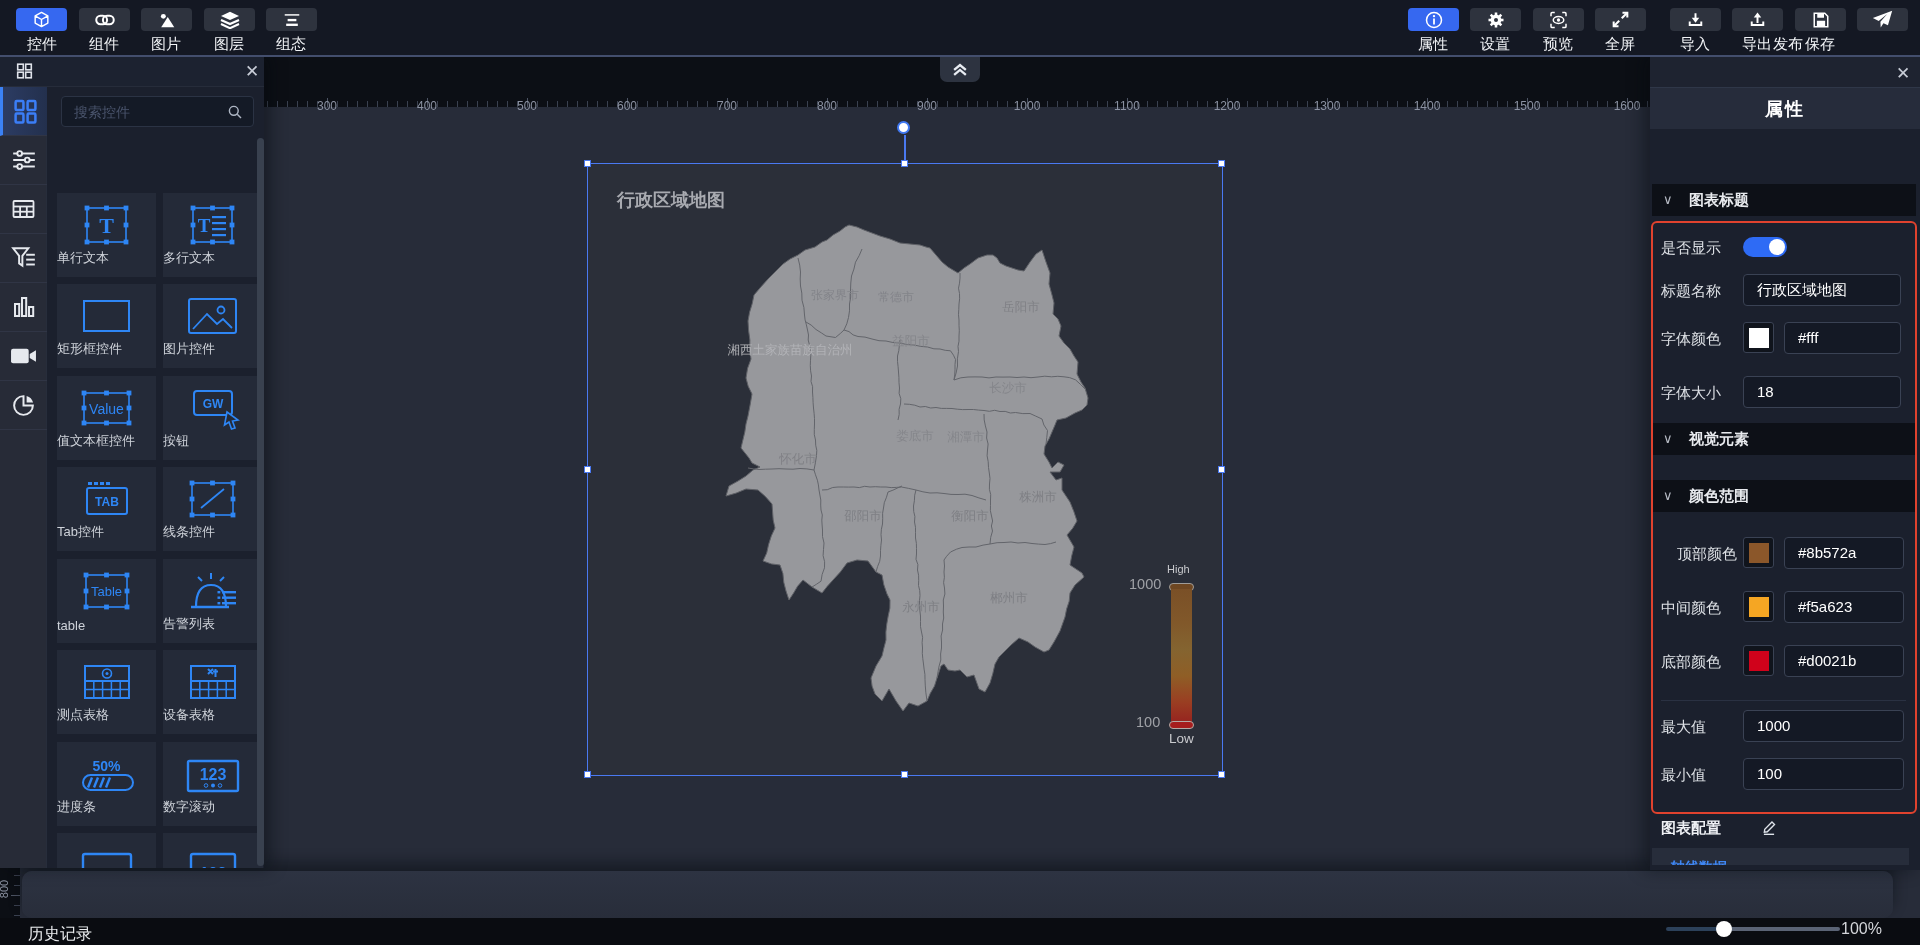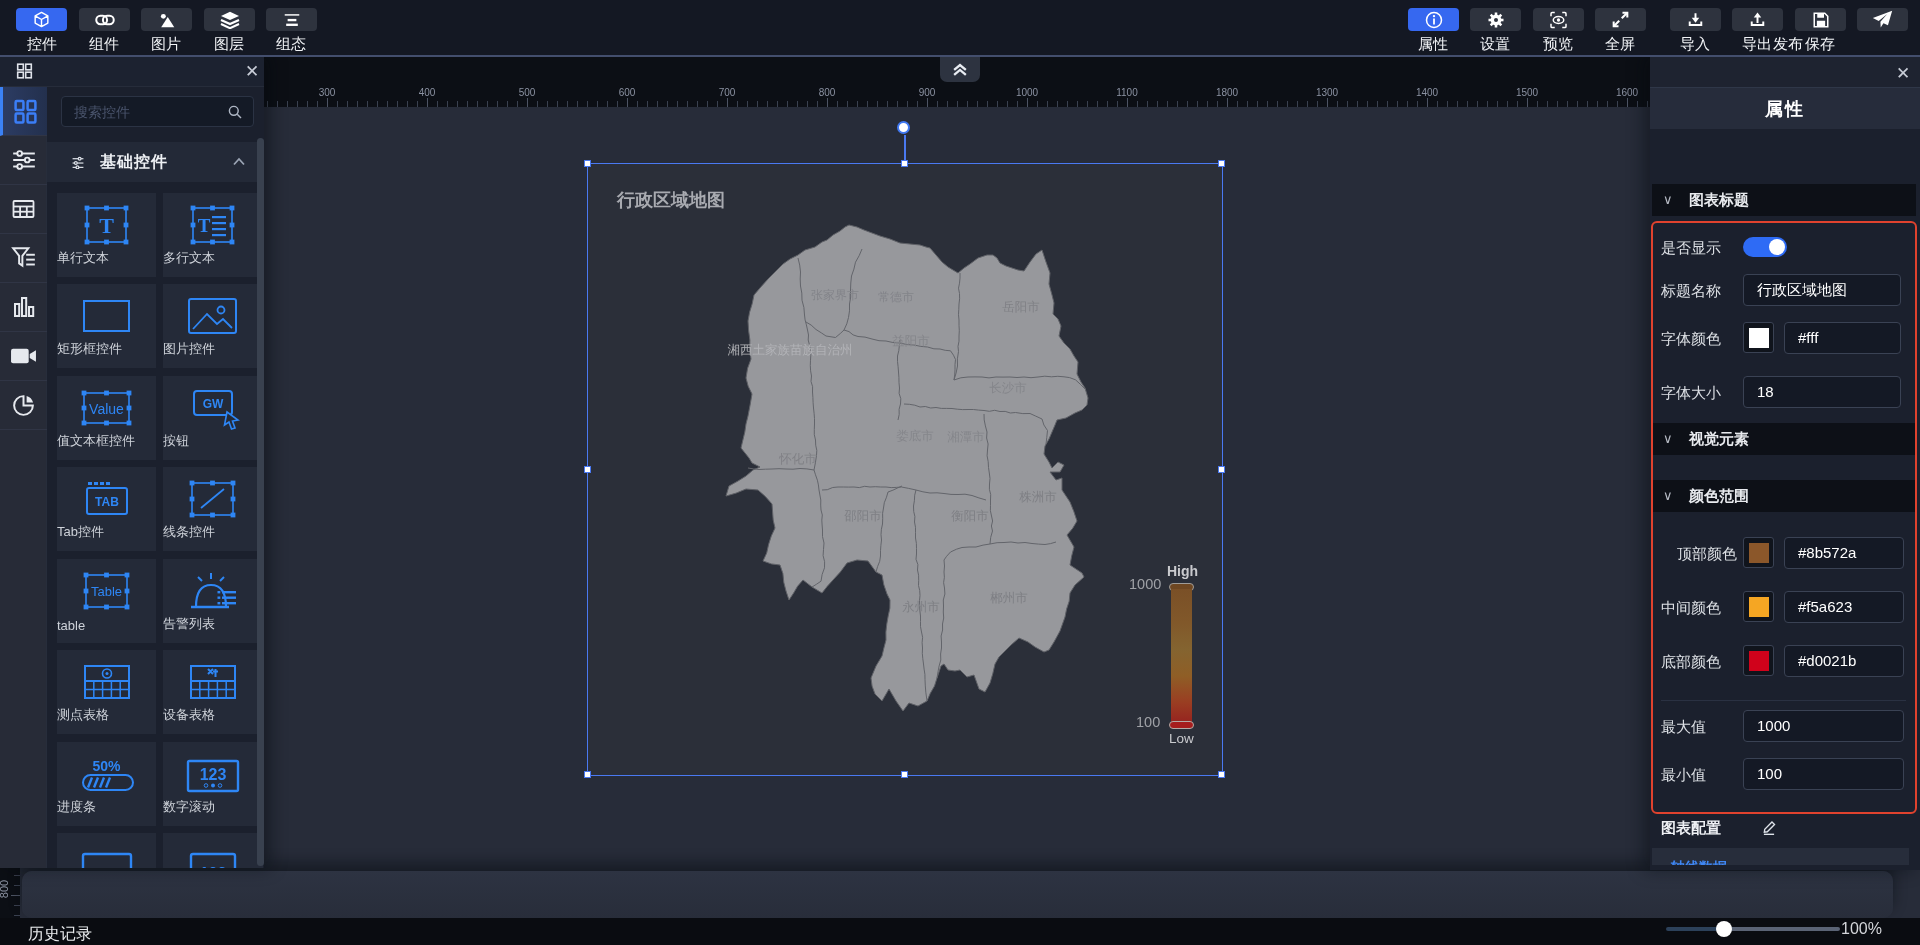--- a/index.html
+++ b/index.html
@@ -11,21 +11,21 @@
   #toolbar { position:absolute; left:0; top:0; width:1920px; height:57px; background:#141823; }
   #toolbar::after { content:""; position:absolute; left:0; bottom:0; width:100%; height:2px; background:#434e6d; }
   .tbtn { position:absolute; top:8px; width:51px; height:23px; border-radius:4px; background:#2e333e;
           display:flex; align-items:center; justify-content:center; }
   .tbtn.blue { background:#3668f0; }
   .tlabel { position:absolute; top:35px; width:70px; text-align:center; color:#f2f4f7; font-size:15px; }
 
   
   #canvas { position:absolute; left:0; top:57px; width:1920px; height:861px; background:#272c39; }
   #hruler { position:absolute; left:0; top:-2px; width:1920px; height:52px; background:#0c0f15; }
-  .rnum { position:absolute; top:32px; font-size:10px; color:#8b92a2; }
+  .rnum { position:absolute; top:44px; font-size:12px; color:#8b92a2; }
   #collapsebtn { position:absolute; left:940px; top:-2px; width:40px; height:27px; background:#2d3340; border-radius:0 0 7px 7px;
      display:flex; align-items:center; justify-content:center; }
   #vruler { position:absolute; left:0; top:800px; width:20px; height:61px; background:#0c0f15; }
 
   
   #widget { position:absolute; left:588px; top:107px; width:634px; height:611px; background:#2b2f39; }
   #wtitle { position:absolute; left:29px; top:24px; font-size:18px; font-weight:bold; color:#a8aab0; }
   .sel { position:absolute; border:1px solid #4a79f1; pointer-events:none; }
   .handle { position:absolute; width:7px; height:7px; background:#fff; border:1px solid #4a79f1; }
 
@@ -82,21 +82,21 @@
       <div style="position:absolute;left:0;bottom:0;width:100%;height:9px;background:repeating-linear-gradient(90deg,#4d5464 0,#4d5464 1px,transparent 1px,transparent 100px);background-position:27px 0;"></div>
       <span class="rnum" style="left:327px;transform:translateX(-50%)">300</span>
       <span class="rnum" style="left:427px;transform:translateX(-50%)">400</span>
       <span class="rnum" style="left:527px;transform:translateX(-50%)">500</span>
       <span class="rnum" style="left:627px;transform:translateX(-50%)">600</span>
       <span class="rnum" style="left:727px;transform:translateX(-50%)">700</span>
       <span class="rnum" style="left:827px;transform:translateX(-50%)">800</span>
       <span class="rnum" style="left:927px;transform:translateX(-50%)">900</span>
       <span class="rnum" style="left:1027px;transform:translateX(-50%)">1000</span>
       <span class="rnum" style="left:1127px;transform:translateX(-50%)">1100</span>
-      <span class="rnum" style="left:1227px;transform:translateX(-50%)">1800</span>
+      <span class="rnum" style="left:1227px;transform:translateX(-50%)">1200</span>
       <span class="rnum" style="left:1327px;transform:translateX(-50%)">1300</span>
       <span class="rnum" style="left:1427px;transform:translateX(-50%)">1400</span>
       <span class="rnum" style="left:1527px;transform:translateX(-50%)">1500</span>
       <span class="rnum" style="left:1627px;transform:translateX(-50%)">1600</span>
     </div>
     <div id="collapsebtn">
       <svg width="18" height="15" viewBox="0 0 20 16" style="margin-top:2px">
         <path d="M3.5 8.5 L10 3 L16.5 8.5" fill="none" stroke="#e8ecf2" stroke-width="2.6"></path>
         <path d="M3.5 14 L10 8.5 L16.5 14" fill="none" stroke="#e8ecf2" stroke-width="2.6"></path>
       </svg>
@@ -134,21 +134,21 @@
             <text x="378" y="277" font-size="12.5" fill="#85868b" text-anchor="middle">湘潭市</text>
             <text x="210" y="299" font-size="12.5" fill="#808186" text-anchor="middle">怀化市</text>
             <text x="450" y="337" font-size="12.5" fill="#7e7f84" text-anchor="middle">株洲市</text>
             <text x="275" y="356" font-size="12.5" fill="#7e7f84" text-anchor="middle">邵阳市</text>
             <text x="382" y="356" font-size="12.5" fill="#7e7f84" text-anchor="middle">衡阳市</text>
             <text x="333" y="447" font-size="12.5" fill="#7e7f84" text-anchor="middle">永州市</text>
             <text x="421" y="438" font-size="12.5" fill="#7e7f84" text-anchor="middle">郴州市</text>
 </svg>
         </div>
       <div id="legend">
-        <span style="position:absolute;left:579px;top:399px;font-size:14px;color:#c9cace;font-weight:bold;">High</span>
+        <span style="position:absolute;left:579px;top:399px;font-size:11px;color:#c9cace;">High</span>
         <span style="position:absolute;left:541px;top:412px;width:28px;text-align:right;font-size:14.5px;color:#9fa1a6;">1000</span>
         <div style="position:absolute;left:581px;top:419px;width:25px;height:8px;border-radius:4px;background:#6e4722;border:1.5px solid #9f9c98;"></div>
         <div style="position:absolute;left:583px;top:425px;width:21px;height:134px;background:linear-gradient(#7a5027,#81582a 25%,#846430 45%,#8f5e26 65%,#9a3d22 85%,#96231f);"></div>
         <div style="position:absolute;left:581px;top:557px;width:25px;height:8px;border-radius:4px;background:#a61d1d;border:1.5px solid #b4a9a4;"></div>
         <span style="position:absolute;left:548px;top:550px;width:21px;text-align:right;font-size:14.5px;color:#9fa1a6;">100</span>
         <span style="position:absolute;left:581px;top:567px;font-size:13.5px;color:#c9cace;">Low</span>
       </div>
       <div class="sel" style="left:-1px;top:-1px;width:636px;height:613px;"></div>
       <div style="position:absolute;left:316px;top:-29px;width:1.5px;height:29px;background:#4a79f1;"></div>
       <div style="position:absolute;left:309px;top:-43px;width:13px;height:13px;border-radius:50%;background:#fff;border:2px solid #4179f2;"></div>
@@ -257,36 +257,20 @@
               <path d="M15 2.8 A9 9 0 0 1 21.2 9 L15 9 Z" fill="#e6e9ee" stroke="none"></path>
             </g>
           </svg>
       </div>
     </div>
     <div id="searchbox">
       <span>搜索控件</span>
       <svg style="position:absolute;right:10px;top:7px" width="16" height="16" viewBox="0 0 20 20">
           <circle cx="8.5" cy="8.5" r="5.5" fill="none" stroke="#aeb6c4" stroke-width="1.8"></circle>
           <line x1="12.8" y1="12.8" x2="17.5" y2="17.5" stroke="#aeb6c4" stroke-width="1.8"></line>
-        </svg>
-    </div>
-    <div id="secheader">
-      <svg style="position:absolute;left:24px;top:14px" width="14" height="13" viewBox="0 0 24 24">
-          <g stroke="#dfe3ea" stroke-width="2.2" fill="none">
-            <line x1="2" y1="5" x2="22" y2="5"></line>
-            <line x1="2" y1="13" x2="22" y2="13"></line>
-            <line x1="2" y1="21" x2="22" y2="21"></line>
-            <circle cx="15" cy="5" r="2.6" fill="#232937"></circle>
-            <circle cx="8" cy="13" r="2.6" fill="#232937"></circle>
-            <circle cx="11" cy="21" r="2.6" fill="#232937"></circle>
-          </g>
-        </svg>
-      <span style="position:absolute;left:53px;top:10px;font-size:16px;font-weight:bold;color:#eef0f4;letter-spacing:1px;">基础控件</span>
-      <svg style="position:absolute;left:186px;top:15px" width="12" height="9" viewBox="0 0 12 9">
-          <path d="M1 7.5 L6 2 L11 7.5" fill="none" stroke="#9ba4b4" stroke-width="1.8"></path>
         </svg>
     </div>
     <div id="cellgrid">
       <div class="cell" style="left:57px;top:138px;width:99px">
           <svg viewBox="0 0 99 48">
             <rect x="30" y="7" width="39" height="34" fill="none" stroke="#2e86f5" stroke-width="1.6"></rect>
             <rect x="27.6" y="4.6" width="4.8" height="4.8" fill="#2e86f5"></rect>
             <rect x="47.1" y="4.6" width="4.8" height="4.8" fill="#2e86f5"></rect>
             <rect x="66.6" y="4.6" width="4.8" height="4.8" fill="#2e86f5"></rect>
             <rect x="27.6" y="21.6" width="4.8" height="4.8" fill="#2e86f5"></rect>

